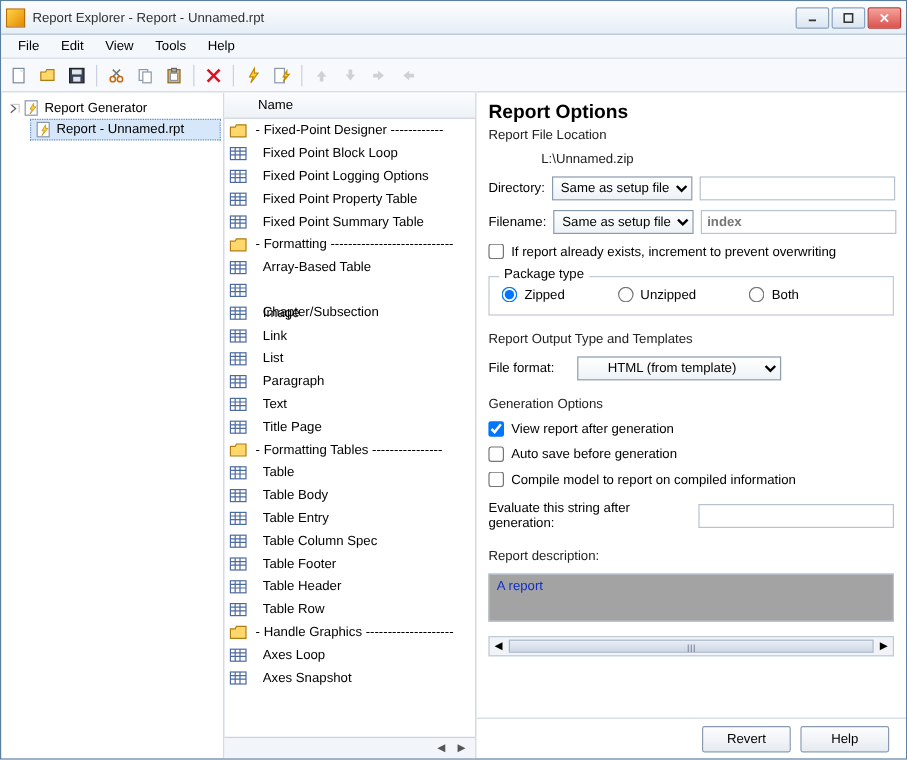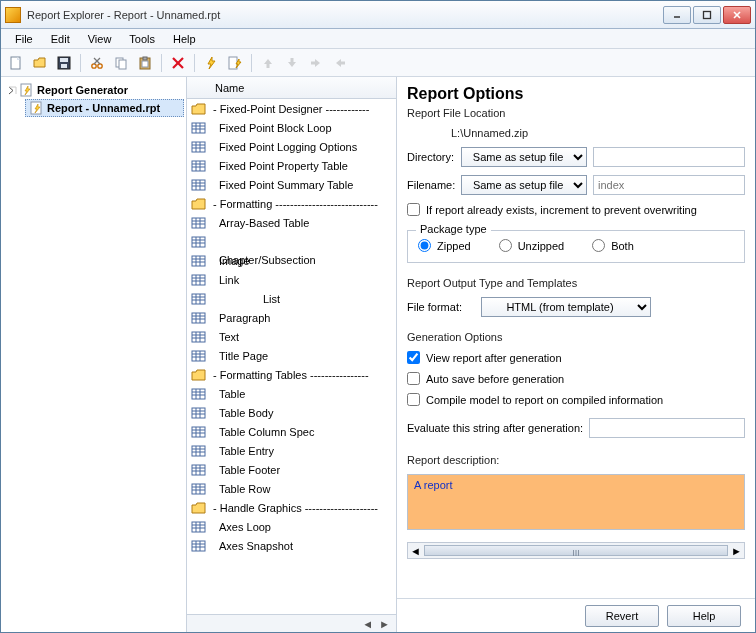--- a/index.html
+++ b/index.html
@@ -24,49 +24,49 @@
 .tb-sep { width:1px; height:18px; background:#c9d2de; margin:0 3px; }
 .tb-btn.disabled { opacity:.35; cursor:default; }
 
 
 .mainsplit { flex:1; display:flex; overflow:hidden; }
 .left-pane { width:186px; border-right:1px solid #c9d2de; padding:4px 2px; overflow:auto; }
 .mid-pane { width:210px; display:flex; flex-direction:column; border-right:1px solid #c9d2de; }
 .right-pane { flex:1; display:flex; flex-direction:column; overflow:hidden; }
 
 
-.tree-row { display:flex; align-items:center; height:18px; padding-left:4px; gap:3px; white-space:nowrap;font-weight:bold;}
+.tree-row { display:flex; align-items:center; height:18px; padding-left:4px; gap:3px; white-space:nowrap;}
 .tree-caret { width:10px; height:10px; display:flex;align-items:center;justify-content:center; cursor:pointer;}
 .tree-row.selected { background:#d6e7fa; border:1px dotted #6a8fbf;}
 .tree-ic { width:14px; height:14px; }
 
 
 .mid-head { height:22px; border-bottom:1px solid #c9d2de; background:linear-gradient(#fbfcfe,#eef2f7); display:flex;align-items:center; padding-left:28px; font-weight:400;}
 .mid-list { flex:1; overflow-y:scroll; overflow-x:hidden; }
 .mid-row { height:19px; display:flex; align-items:center; gap:6px; padding:0 4px; white-space:nowrap; cursor:pointer;}
 .mid-ic { width:16px; height:14px; flex-shrink:0;}
 .mid-footer { height:18px; border-top:1px solid #c9d2de; background:#f2f5f9; display:flex;align-items:center;justify-content:flex-end; gap:6px; padding:0 6px;}
 .mid-footer .arrow { cursor:pointer; color:#555;}
 
 
 .rp-head { font-weight:bold; font-size:16px; padding:8px 10px 4px 10px; }
 .rp-scroll { flex:1; overflow-y:scroll; padding:0 10px 6px 10px; display:flex; flex-direction:column; gap:8px; position:relative;}
 .section-label { color:#222; }
 .field-row { display:flex; align-items:center; gap:6px; }
 .field-label { width:58px; }
 select.combo { width:150px; height:20px; border:1px solid #8a9bb0; background:linear-gradient(#fff,#eef2f7); font-size:11px; padding:0 2px;text-align:center;}
-input.tbox { height:20px; border:1px solid #b7c2d0; padding:0 4px; font-size:11px; }
+input.tbox { height:20px; border:1px solid #b7c2d0; padding:0 4px; font-size:11px;font-weight:bold; }
 .fieldset { border:1px solid #c0c9d6; padding:8px 10px 10px 10px; position:relative; margin-top:6px;}
 .fieldset .legend { position:absolute; top:-8px; left:8px; background:#fff; padding:0 4px; }
-.radio-row { display:flex; gap:28px; align-items:center; }
+.radio-row { display:flex; gap:44px; align-items:center; }
 .check-row { display:flex; align-items:center; gap:6px; }
 .btn { height:22px; padding:0 12px; border:1px solid #8a9bb0; background:linear-gradient(#fdfdfe,#e6ebf2); border-radius:2px; cursor:pointer;}
 .hscroll-strip { height:17px; border:1px solid #c0c9d6; background:#f0f3f7; display:flex;align-items:center;justify-content:space-between; padding:0 2px; margin-top:4px;}
 .hscroll-strip .thumb { flex:1; height:11px; margin:0 3px; background:linear-gradient(#e9eef5,#cdd7e4); border:1px solid #a9b7c8;}
-.desc-box { border:1px solid #b7c2d0; height:56px; padding:4px 6px; color:#1030c8; background:#fdba74;}
+.desc-box { border:1px solid #b7c2d0; height:40px; padding:4px 6px; color:#1030c8; background:#a3a3a3;}
 .rp-footer { height:34px; border-top:1px solid #d0d8e2; display:flex; align-items:center; justify-content:flex-end; gap:8px; padding:0 14px;}
 
 .static { color:#222;padding-left:44px; }
 .muted { color:#888; }
 </style>
 </head>
 <body>
 
 <div class="titlebar">
   <div class="app-icon"></div>
@@ -305,21 +305,21 @@
           <span style="padding-left: 6px;">Link</span>
         </div>
         <div class="mid-row">
           <svg class="mid-ic" viewBox="0 0 16 14">
             <rect x="1" y="2" width="13" height="10" fill="#fff" stroke="#4b6aa0"></rect>
             <line x1="1" y1="5" x2="14" y2="5" stroke="#4b6aa0"></line>
             <line x1="1" y1="8" x2="14" y2="8" stroke="#4b6aa0"></line>
             <line x1="5" y1="2" x2="5" y2="12" stroke="#4b6aa0"></line>
             <line x1="9" y1="2" x2="9" y2="12" stroke="#4b6aa0"></line>
           </svg>
-          <span style="padding-left: 6px; margin-left: 44px;">List</span>
+          <span style="padding-left: 6px;">List</span>
         </div>
         <div class="mid-row">
           <svg class="mid-ic" viewBox="0 0 16 14">
             <rect x="1" y="2" width="13" height="10" fill="#fff" stroke="#4b6aa0"></rect>
             <line x1="1" y1="5" x2="14" y2="5" stroke="#4b6aa0"></line>
             <line x1="1" y1="8" x2="14" y2="8" stroke="#4b6aa0"></line>
             <line x1="5" y1="2" x2="5" y2="12" stroke="#4b6aa0"></line>
             <line x1="9" y1="2" x2="9" y2="12" stroke="#4b6aa0"></line>
           </svg>
           <span style="padding-left: 6px;">Paragraph</span>
@@ -371,41 +371,51 @@
           <span style="padding-left: 6px;">Table Body</span>
         </div>
         <div class="mid-row">
           <svg class="mid-ic" viewBox="0 0 16 14">
             <rect x="1" y="2" width="13" height="10" fill="#fff" stroke="#4b6aa0"></rect>
             <line x1="1" y1="5" x2="14" y2="5" stroke="#4b6aa0"></line>
             <line x1="1" y1="8" x2="14" y2="8" stroke="#4b6aa0"></line>
             <line x1="5" y1="2" x2="5" y2="12" stroke="#4b6aa0"></line>
             <line x1="9" y1="2" x2="9" y2="12" stroke="#4b6aa0"></line>
           </svg>
+          <span style="padding-left: 6px;">Table Entry</span>
+        </div>
+        <div class="mid-row">
+          <svg class="mid-ic" viewBox="0 0 16 14">
+            <rect x="1" y="2" width="13" height="10" fill="#fff" stroke="#4b6aa0"></rect>
+            <line x1="1" y1="5" x2="14" y2="5" stroke="#4b6aa0"></line>
+            <line x1="1" y1="8" x2="14" y2="8" stroke="#4b6aa0"></line>
+            <line x1="5" y1="2" x2="5" y2="12" stroke="#4b6aa0"></line>
+            <line x1="9" y1="2" x2="9" y2="12" stroke="#4b6aa0"></line>
+          </svg>
           <span style="padding-left: 6px;">Table Column Spec</span>
         </div>
         <div class="mid-row">
           <svg class="mid-ic" viewBox="0 0 16 14">
             <rect x="1" y="2" width="13" height="10" fill="#fff" stroke="#4b6aa0"></rect>
             <line x1="1" y1="5" x2="14" y2="5" stroke="#4b6aa0"></line>
             <line x1="1" y1="8" x2="14" y2="8" stroke="#4b6aa0"></line>
             <line x1="5" y1="2" x2="5" y2="12" stroke="#4b6aa0"></line>
             <line x1="9" y1="2" x2="9" y2="12" stroke="#4b6aa0"></line>
           </svg>
-          <span style="padding-left: 6px;">Table Entry</span>
-        </div>
-        <div class="mid-row">
-          <svg class="mid-ic" viewBox="0 0 16 14">
-            <rect x="1" y="2" width="13" height="10" fill="#fff" stroke="#4b6aa0"></rect>
-            <line x1="1" y1="5" x2="14" y2="5" stroke="#4b6aa0"></line>
-            <line x1="1" y1="8" x2="14" y2="8" stroke="#4b6aa0"></line>
-            <line x1="5" y1="2" x2="5" y2="12" stroke="#4b6aa0"></line>
-            <line x1="9" y1="2" x2="9" y2="12" stroke="#4b6aa0"></line>
-          </svg>
           <span style="padding-left: 6px;">Table Footer</span>
+        </div>
+        <div class="mid-row">
+          <svg class="mid-ic" viewBox="0 0 16 14">
+            <rect x="1" y="2" width="13" height="10" fill="#fff" stroke="#4b6aa0"></rect>
+            <line x1="1" y1="5" x2="14" y2="5" stroke="#4b6aa0"></line>
+            <line x1="1" y1="8" x2="14" y2="8" stroke="#4b6aa0"></line>
+            <line x1="5" y1="2" x2="5" y2="12" stroke="#4b6aa0"></line>
+            <line x1="9" y1="2" x2="9" y2="12" stroke="#4b6aa0"></line>
+          </svg>
+          <span style="padding-left: 6px;">Table Header</span>
         </div>
         <div class="mid-row">
           <svg class="mid-ic" viewBox="0 0 16 14">
             <rect x="1" y="2" width="13" height="10" fill="#fff" stroke="#4b6aa0"></rect>
             <line x1="1" y1="5" x2="14" y2="5" stroke="#4b6aa0"></line>
             <line x1="1" y1="8" x2="14" y2="8" stroke="#4b6aa0"></line>
             <line x1="5" y1="2" x2="5" y2="12" stroke="#4b6aa0"></line>
             <line x1="9" y1="2" x2="9" y2="12" stroke="#4b6aa0"></line>
           </svg>
           <span style="padding-left: 6px;">Table Row</span>

